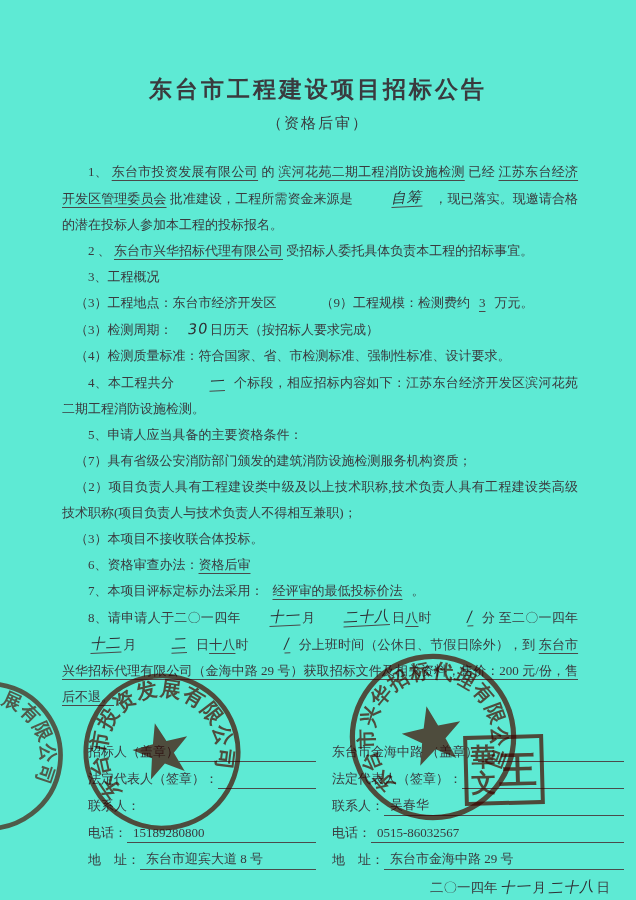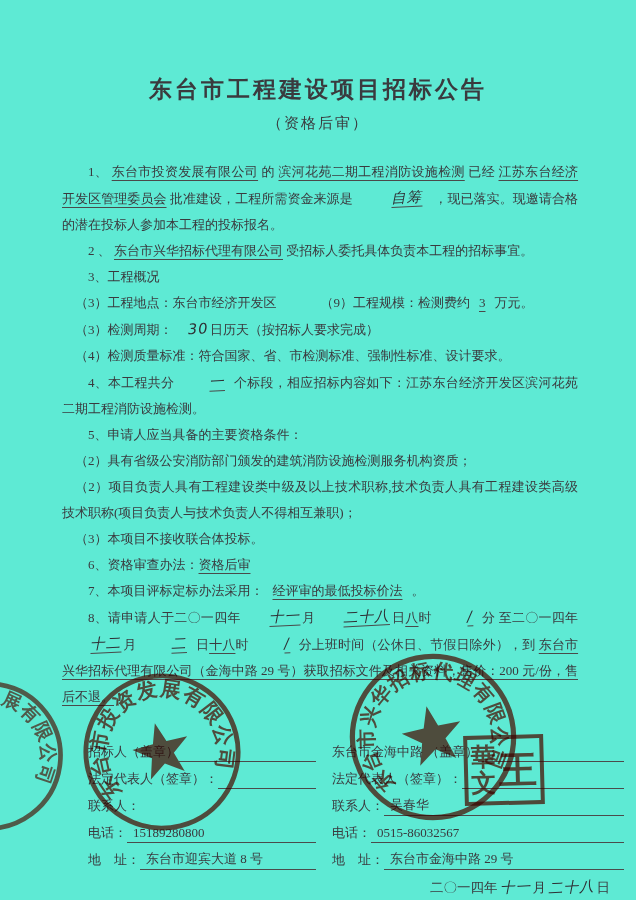--- a/index.html
+++ b/index.html
@@ -60,21 +60,21 @@
 
     <p class="ind1"><span>（3）工程地点：东台市经济开发区</span><span class="gap"></span><span>（9）工程规模：检测费约</span><span class="u blank">3</span><span>万元。</span></p>
 
     <p class="ind1"><span>（3）检测周期：</span><span class="hw">30</span><span>日历天（按招标人要求完成）</span></p>
 
     <p class="ind1">（4）检测质量标准：符合国家、省、市检测标准、强制性标准、设计要求。</p>
 
     <p class="ind2"><span>4、本工程共分</span><span class="u hw blank">一</span><span>个标段，相应招标内容如下：江苏东台经济开发区滨河花苑二期工程消防设施检测。</span></p>
 
     <p class="ind2">5、申请人应当具备的主要资格条件：</p>
-    <p class="ind1">（2）具有省级公安消防部门颁发的建筑消防设施检测服务机构资质；</p>
+    <p class="ind1">（7）具有省级公安消防部门颁发的建筑消防设施检测服务机构资质；</p>
     <p style="text-indent:1em;">（2）项目负责人具有工程建设类中级及以上技术职称,技术负责人具有工程建设类高级技术职称(项目负责人与技术负责人不得相互兼职)；</p>
     <p class="ind1">（3）本项目不接收联合体投标。</p>
 
     <p class="ind2"><span>6、资格审查办法：</span><span class="u">资格后审</span></p>
 
     <p class="ind2"><span>7、本项目评标定标办法采用：</span><span class="u blank">经评审的最低投标价法</span><span>。</span></p>
 
     <p class="ind2"><span>8、请申请人于二〇一四年</span><span class="u hw">十一</span><span>月</span><span class="u hw">二十八</span><span>日</span><span class="u">八</span><span>时</span><span class="u hw blank">/</span><span>分 至二〇一四年</span><span class="u hw">十二</span><span>月</span><span class="u hw blank">二</span><span>日</span><span class="u">十八</span><span>时</span><span class="u hw blank">/</span><span>分上班时间（公休日、节假日除外），到 </span><span class="u">东台市兴华招标代理有限公司（金海中路 29 号）获取招标文件及相关资料，售价：200 元/份，售后不退。</span></p>
   </div>
 

